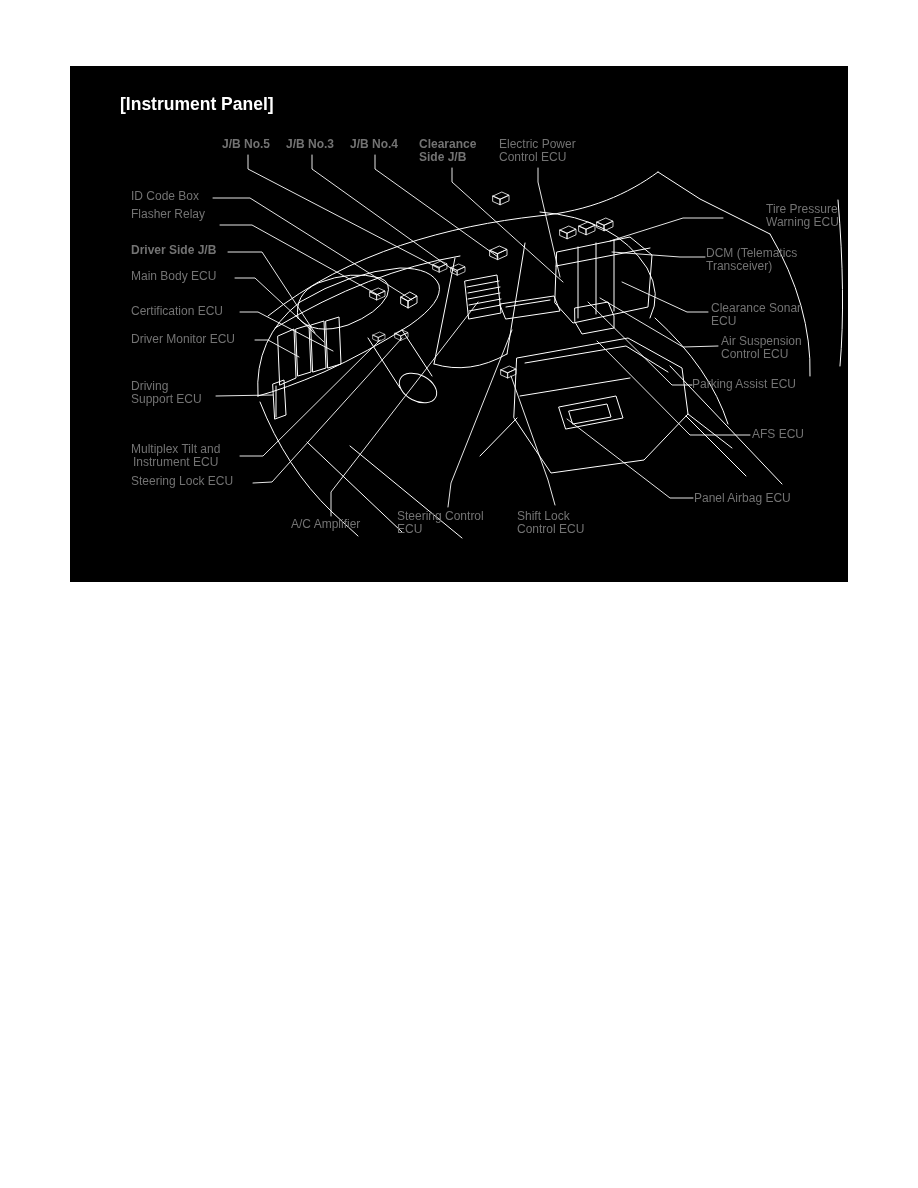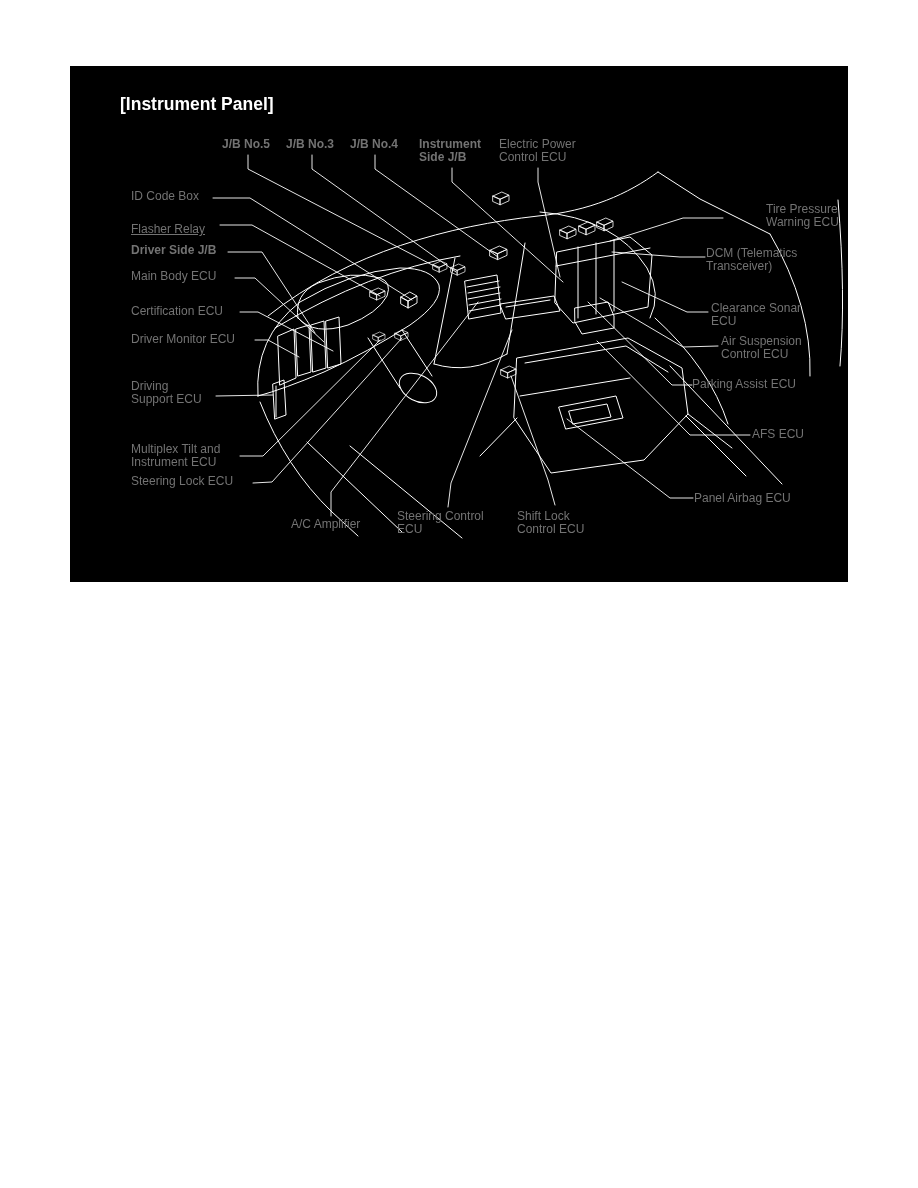--- a/index.html
+++ b/index.html
@@ -109,39 +109,39 @@
         <polyline points="485,439 478,414 441,310"></polyline>
       </g>
     </svg>
 
     <div class="title" style="left:50px;top:28px;">[Instrument Panel]</div>
 
     <div class="lbl bold" style="left:152px;top:72px;">J/B No.5</div>
     <div class="lbl bold" style="left:216px;top:72px;">J/B No.3</div>
     <div class="lbl bold" style="left:280px;top:72px;">J/B No.4</div>
     <div class="lbl bold" style="left:349px;top:72px;">
-      <div>Instrument</div>
+      <div>Clearance</div>
       <div>Side J/B</div>
     </div>
     <div class="lbl" style="left:429px;top:72px;">
       <div>Electric Power</div>
       <div>Control ECU</div>
     </div>
 
     <div class="lbl" style="left:61px;top:124px;">ID Code Box</div>
-    <div class="lbl" style="left:61px;top:157px;text-decoration:underline;">Flasher Relay</div>
+    <div class="lbl" style="left:61px;top:142px;">Flasher Relay</div>
     <div class="lbl bold" style="left:61px;top:178px;">Driver Side J/B</div>
     <div class="lbl" style="left:61px;top:204px;">Main Body ECU</div>
     <div class="lbl" style="left:61px;top:239px;">Certification ECU</div>
     <div class="lbl" style="left:61px;top:267px;">Driver Monitor ECU</div>
     <div class="lbl" style="left:61px;top:314px;">
       <div>Driving</div>
       <div>Support ECU</div>
     </div>
-    <div class="lbl" style="left:61px;top:377px;">
+    <div class="lbl" style="left:61px;top:377px;text-align:center;">
       <div>Multiplex Tilt and</div>
       <div>Instrument ECU</div>
     </div>
     <div class="lbl" style="left:61px;top:409px;">Steering Lock ECU</div>
 
     <div class="lbl" style="left:657px;top:137px;margin-left:39px;">
       <div>Tire Pressure</div>
       <div>Warning ECU</div>
     </div>
     <div class="lbl" style="left:636px;top:181px;">

